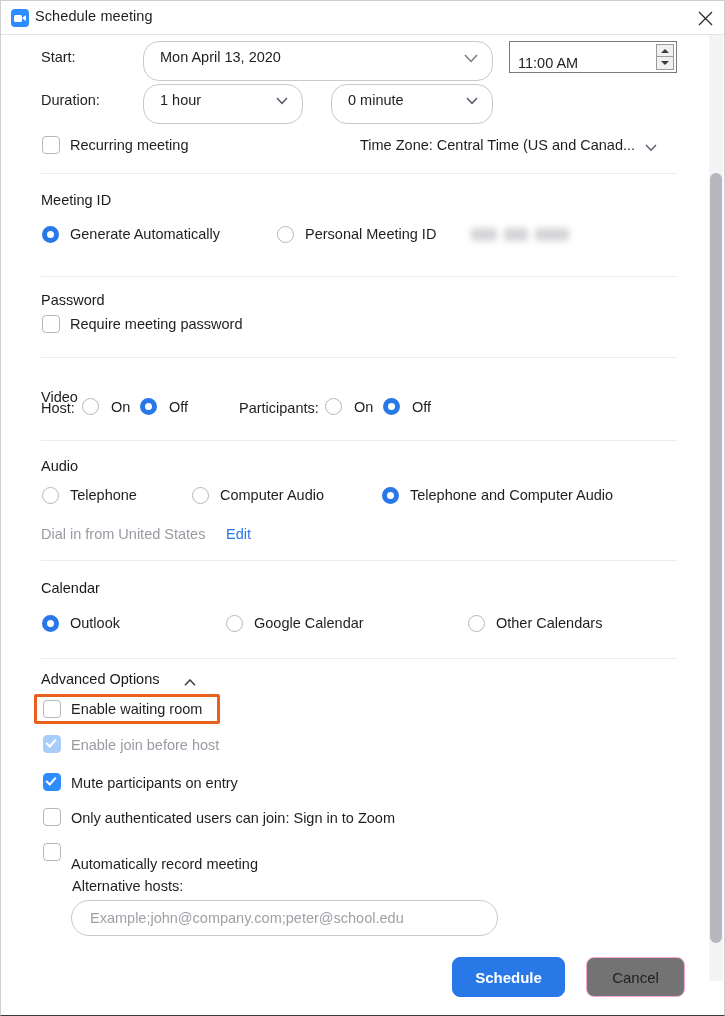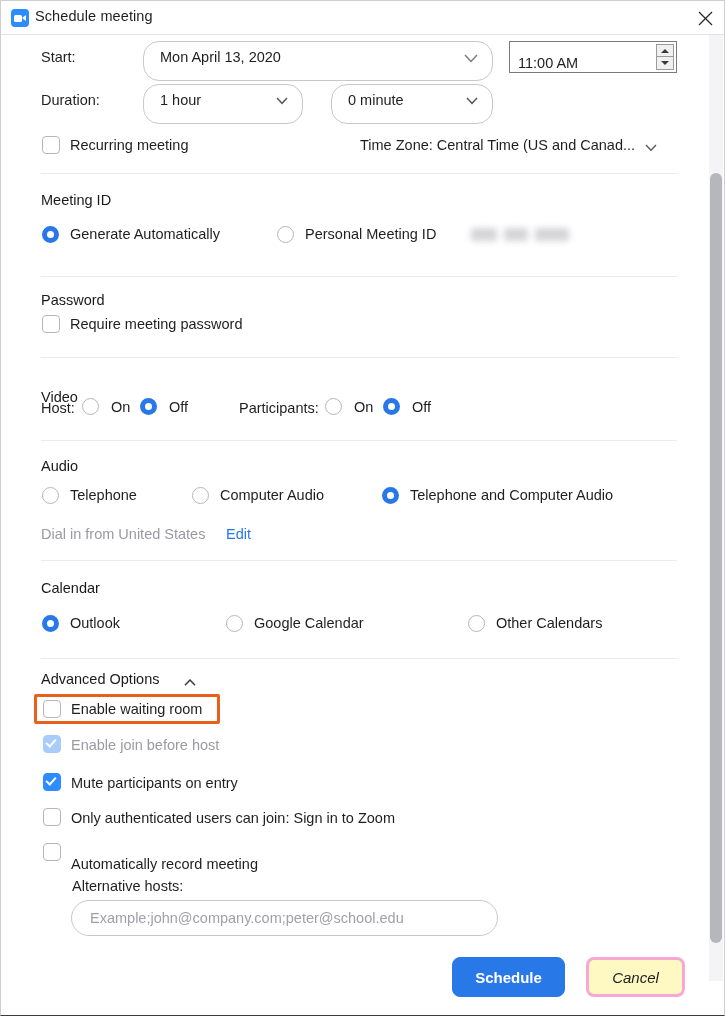--- a/index.html
+++ b/index.html
@@ -274,24 +274,23 @@
     align-items: center;
     justify-content: center;
   }
   .btn-primary {
     background: #2878e8;
     border: 1px solid #2878e8;
     color: #ffffff;
     font-weight: bold;
   }
   .btn-secondary {
-    background: #fef9c3;
-    border: 3px solid #f9a8d4;
+    background: #737373;
+    border: 1px solid #f9a8d4;
     color: #1f1f1f;
-    font-style: italic;
   }
 </style>
 </head>
 <body>
 
 <div class="window">
 
   <div class="titlebar">
     <div class="zoom-icon">
       <div class="cam-body"></div>

